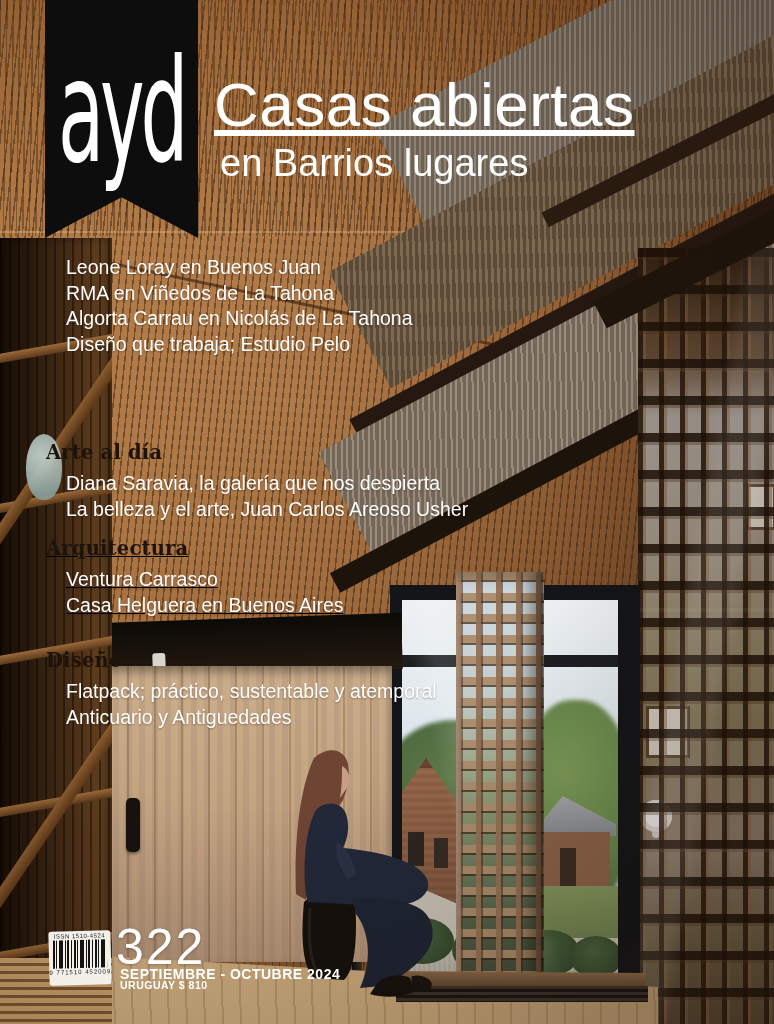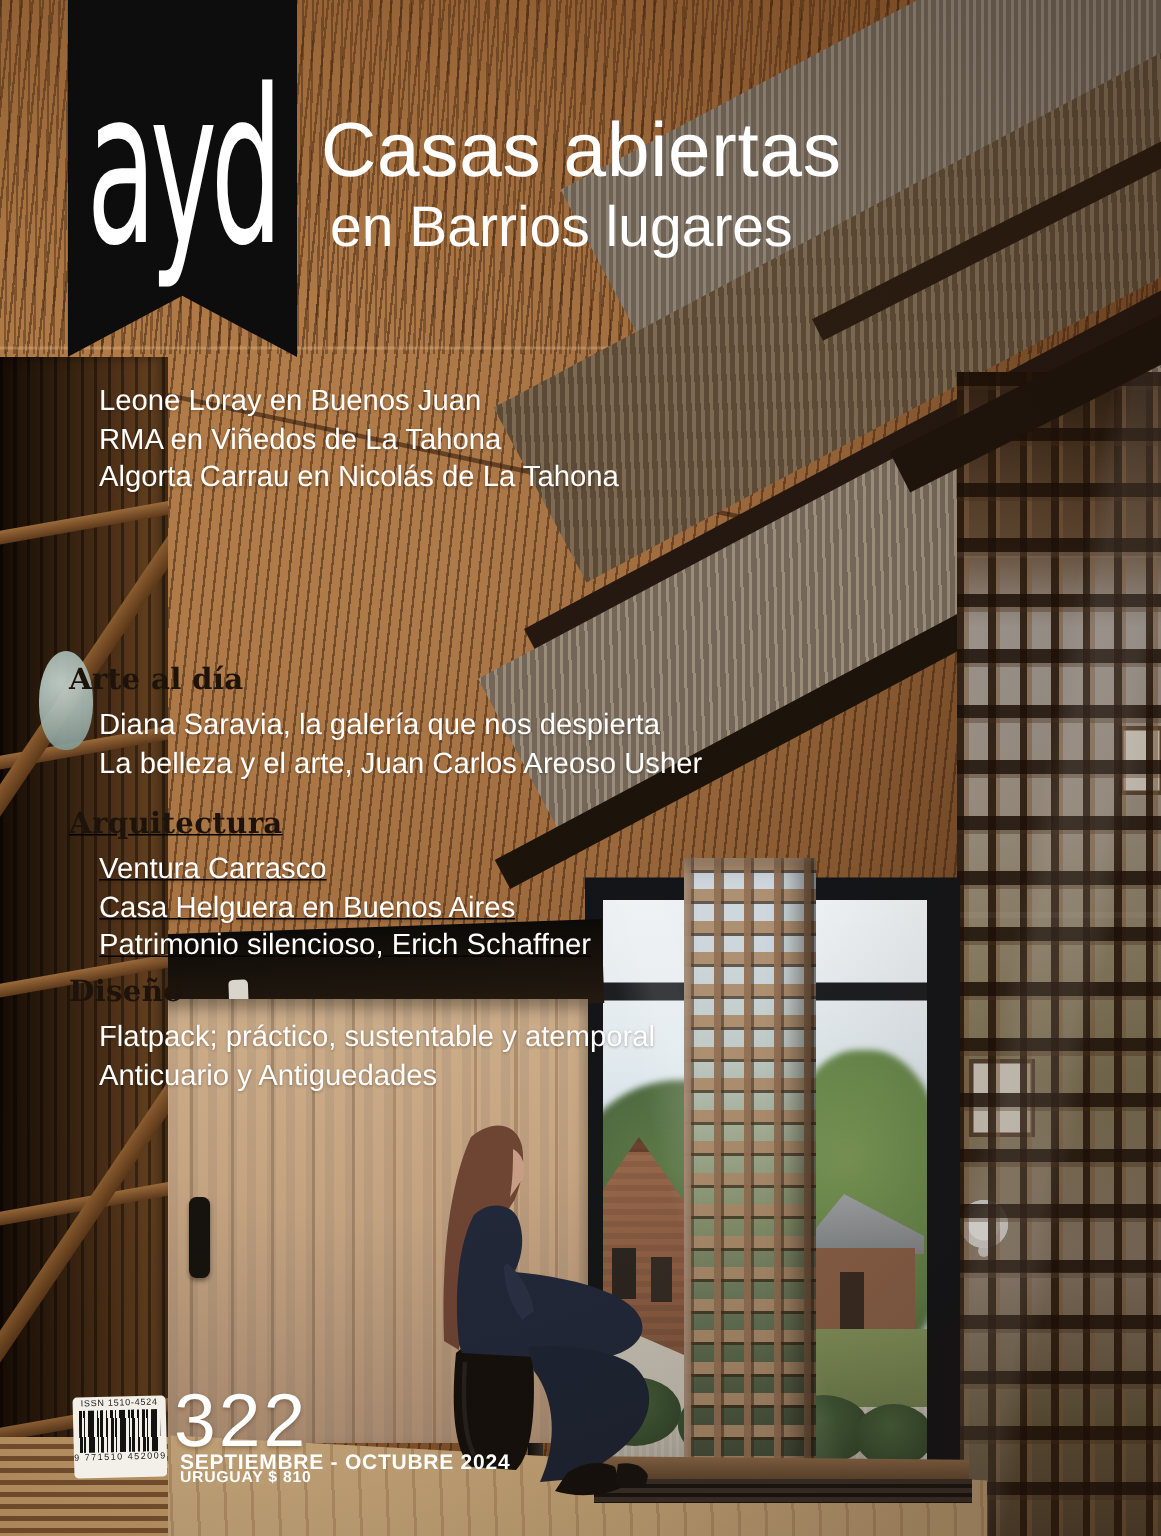--- a/index.html
+++ b/index.html
@@ -156,21 +156,21 @@
     background:radial-gradient(ellipse at 32% 42%, transparent 45%, rgba(25,12,4,.22) 85%);}
 
   
   .logo-pennant{left:45px;top:-2px;width:153px;height:240px;background:#0d0d0d;z-index:10;
     clip-path:polygon(0 0,100% 0,100% 100%,50% 83%,0 100%);
     display:flex;align-items:flex-start;justify-content:center;}
   .logo-text{margin-top:44px;color:#fff;font-size:92px;font-weight:400;letter-spacing:-5px;
     transform:scale(.82,1.55);transform-origin:center top;line-height:1;
     font-family:"DejaVu Sans","Liberation Sans",sans-serif;}
   .title{left:214px;top:74px;z-index:10;color:#fff;line-height:1;}
-  .title-line1{font-size:51px;letter-spacing:.5px;font-weight:400;}
+  .title-line1{font-size:62px;letter-spacing:.5px;font-weight:400;text-decoration:underline;}
   .title-line2{font-size:38px;letter-spacing:0;margin:8px 0 0 6px;font-weight:400;}
 
   .toc-section{z-index:10;left:46px;width:460px;}
   .toc-heading{font-family:"DejaVu Serif","Liberation Serif",serif;font-weight:700;
     font-size:19.5px;color:#1d130b;margin:0 0 7px 0;letter-spacing:.2px;}
   .toc-item{color:#fff;font-size:19.5px;line-height:25.5px;margin-left:20px;
     text-shadow:0 1px 2px rgba(40,20,5,.35);white-space:nowrap;}
   .toc-1{top:255px;} .toc-2{top:441px;} .toc-3{top:537px;text-decoration:underline;} .toc-4{top:649px;}
 
   
@@ -296,31 +296,31 @@
   </div>
   <div class="abs title">
     <div class="title-line1">Casas abiertas</div>
     <div class="title-line2">en Barrios lugares</div>
   </div>
 
   <div class="abs toc-section toc-1">
     <div class="toc-item">Leone Loray en Buenos Juan</div>
     <div class="toc-item">RMA en Viñedos de La Tahona</div>
     <div class="toc-item">Algorta Carrau en Nicolás de La Tahona</div>
+    <div class="toc-item">Diseño que trabaja; Estudio Pelo</div>
   </div>
   <div class="abs toc-section toc-2">
     <div class="toc-heading">Arte al día</div>
     <div class="toc-item">Diana Saravia, la galería que nos despierta</div>
     <div class="toc-item">La belleza y el arte, Juan Carlos Areoso Usher</div>
   </div>
   <div class="abs toc-section toc-3">
     <div class="toc-heading">Arquitectura</div>
     <div class="toc-item">Ventura Carrasco</div>
     <div class="toc-item">Casa Helguera en Buenos Aires</div>
-    <div class="toc-item">Patrimonio silencioso, Erich Schaffner</div>
   </div>
   <div class="abs toc-section toc-4">
     <div class="toc-heading">Diseño</div>
     <div class="toc-item">Flatpack; práctico, sustentable y atemporal</div>
     <div class="toc-item">Anticuario y Antiguedades</div>
   </div>
 
   <div class="abs barcode-label">
     <div class="issn">ISSN 1510-4524</div>
     <div class="bars"></div>

